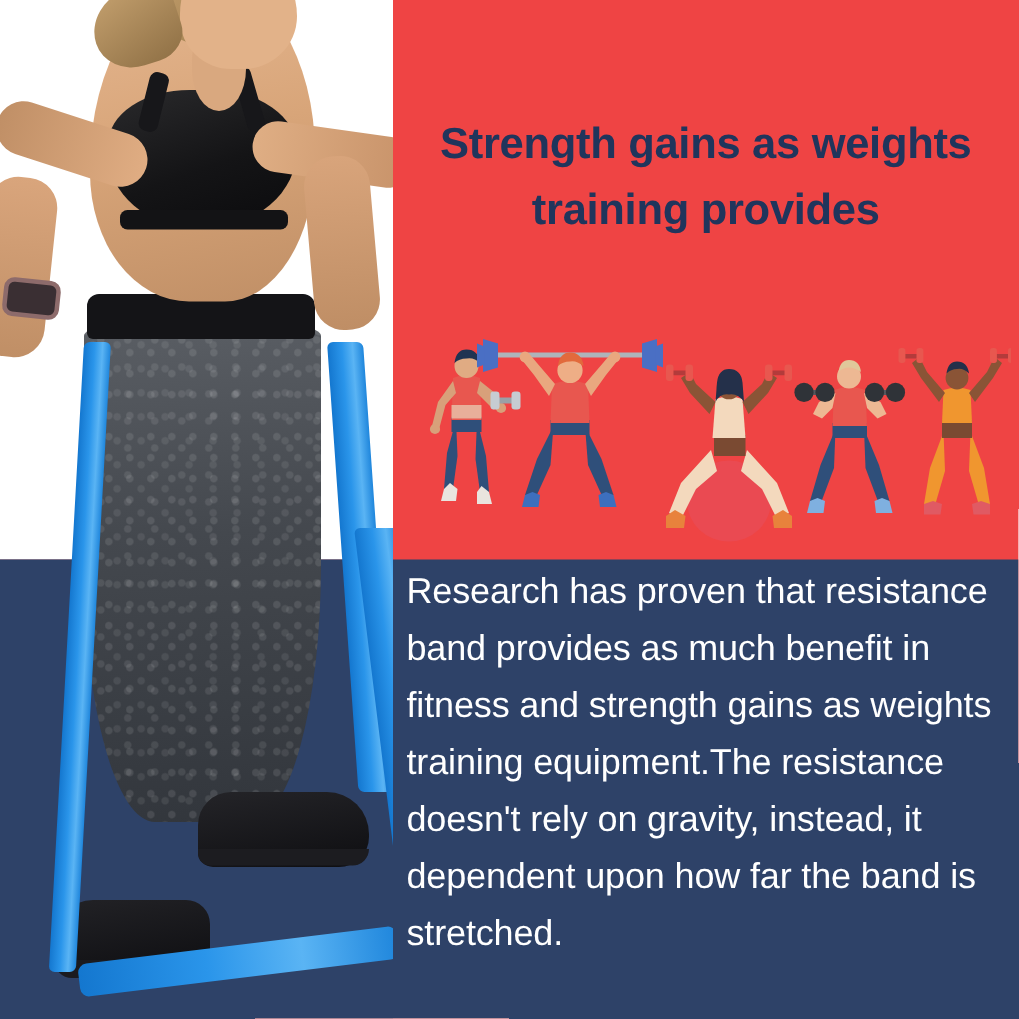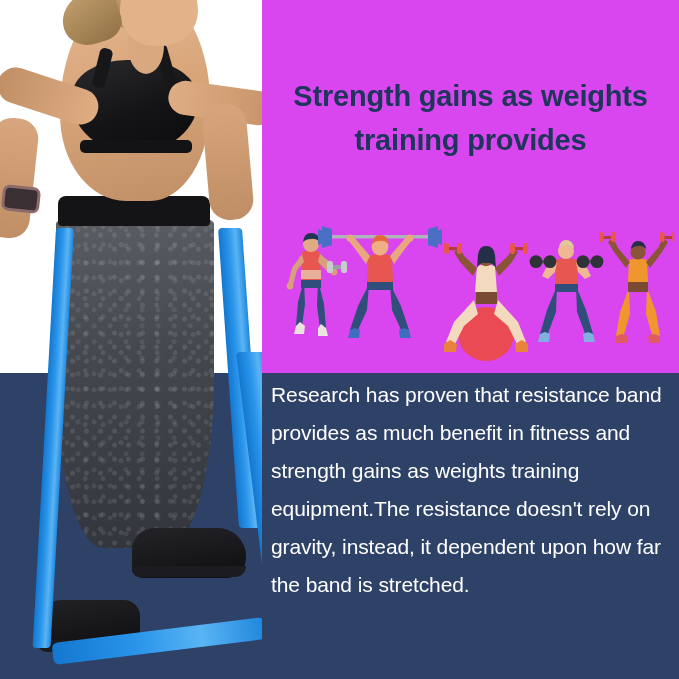--- a/index.html
+++ b/index.html
@@ -5,21 +5,21 @@
   * { box-sizing: border-box; margin: 0; padding: 0; }
   html, body {
     width: 679px; height: 679px;
     font-family: "Liberation Sans", sans-serif;
     background: #ffffff;
     overflow: hidden;
   }
   #root {
     position: relative;
     width: 679px; height: 679px;
-    background: #d946ef;
+    background: #ef4444;
   }
 
   
   .navy-panel {
     position: absolute;
     left: 0; top: 373px;
     width: 679px; height: 306px;
     background: #2e4268;
   }
 
@@ -244,21 +244,21 @@
     left: 274px; top: 222px;
     width: 400px; height: 152px;
   }
 
   
   .body-copy {
     position: absolute;
     left: 271px; top: 376px;
     width: 404px;
     color: #ffffff;
-    font-size: 21px;
+    font-size: 24px;
     line-height: 38px;
     letter-spacing: -0.1px;
   }
 </style>
 </head>
 <body>
 
 <div id="root">
 
   <div class="navy-panel"></div>

